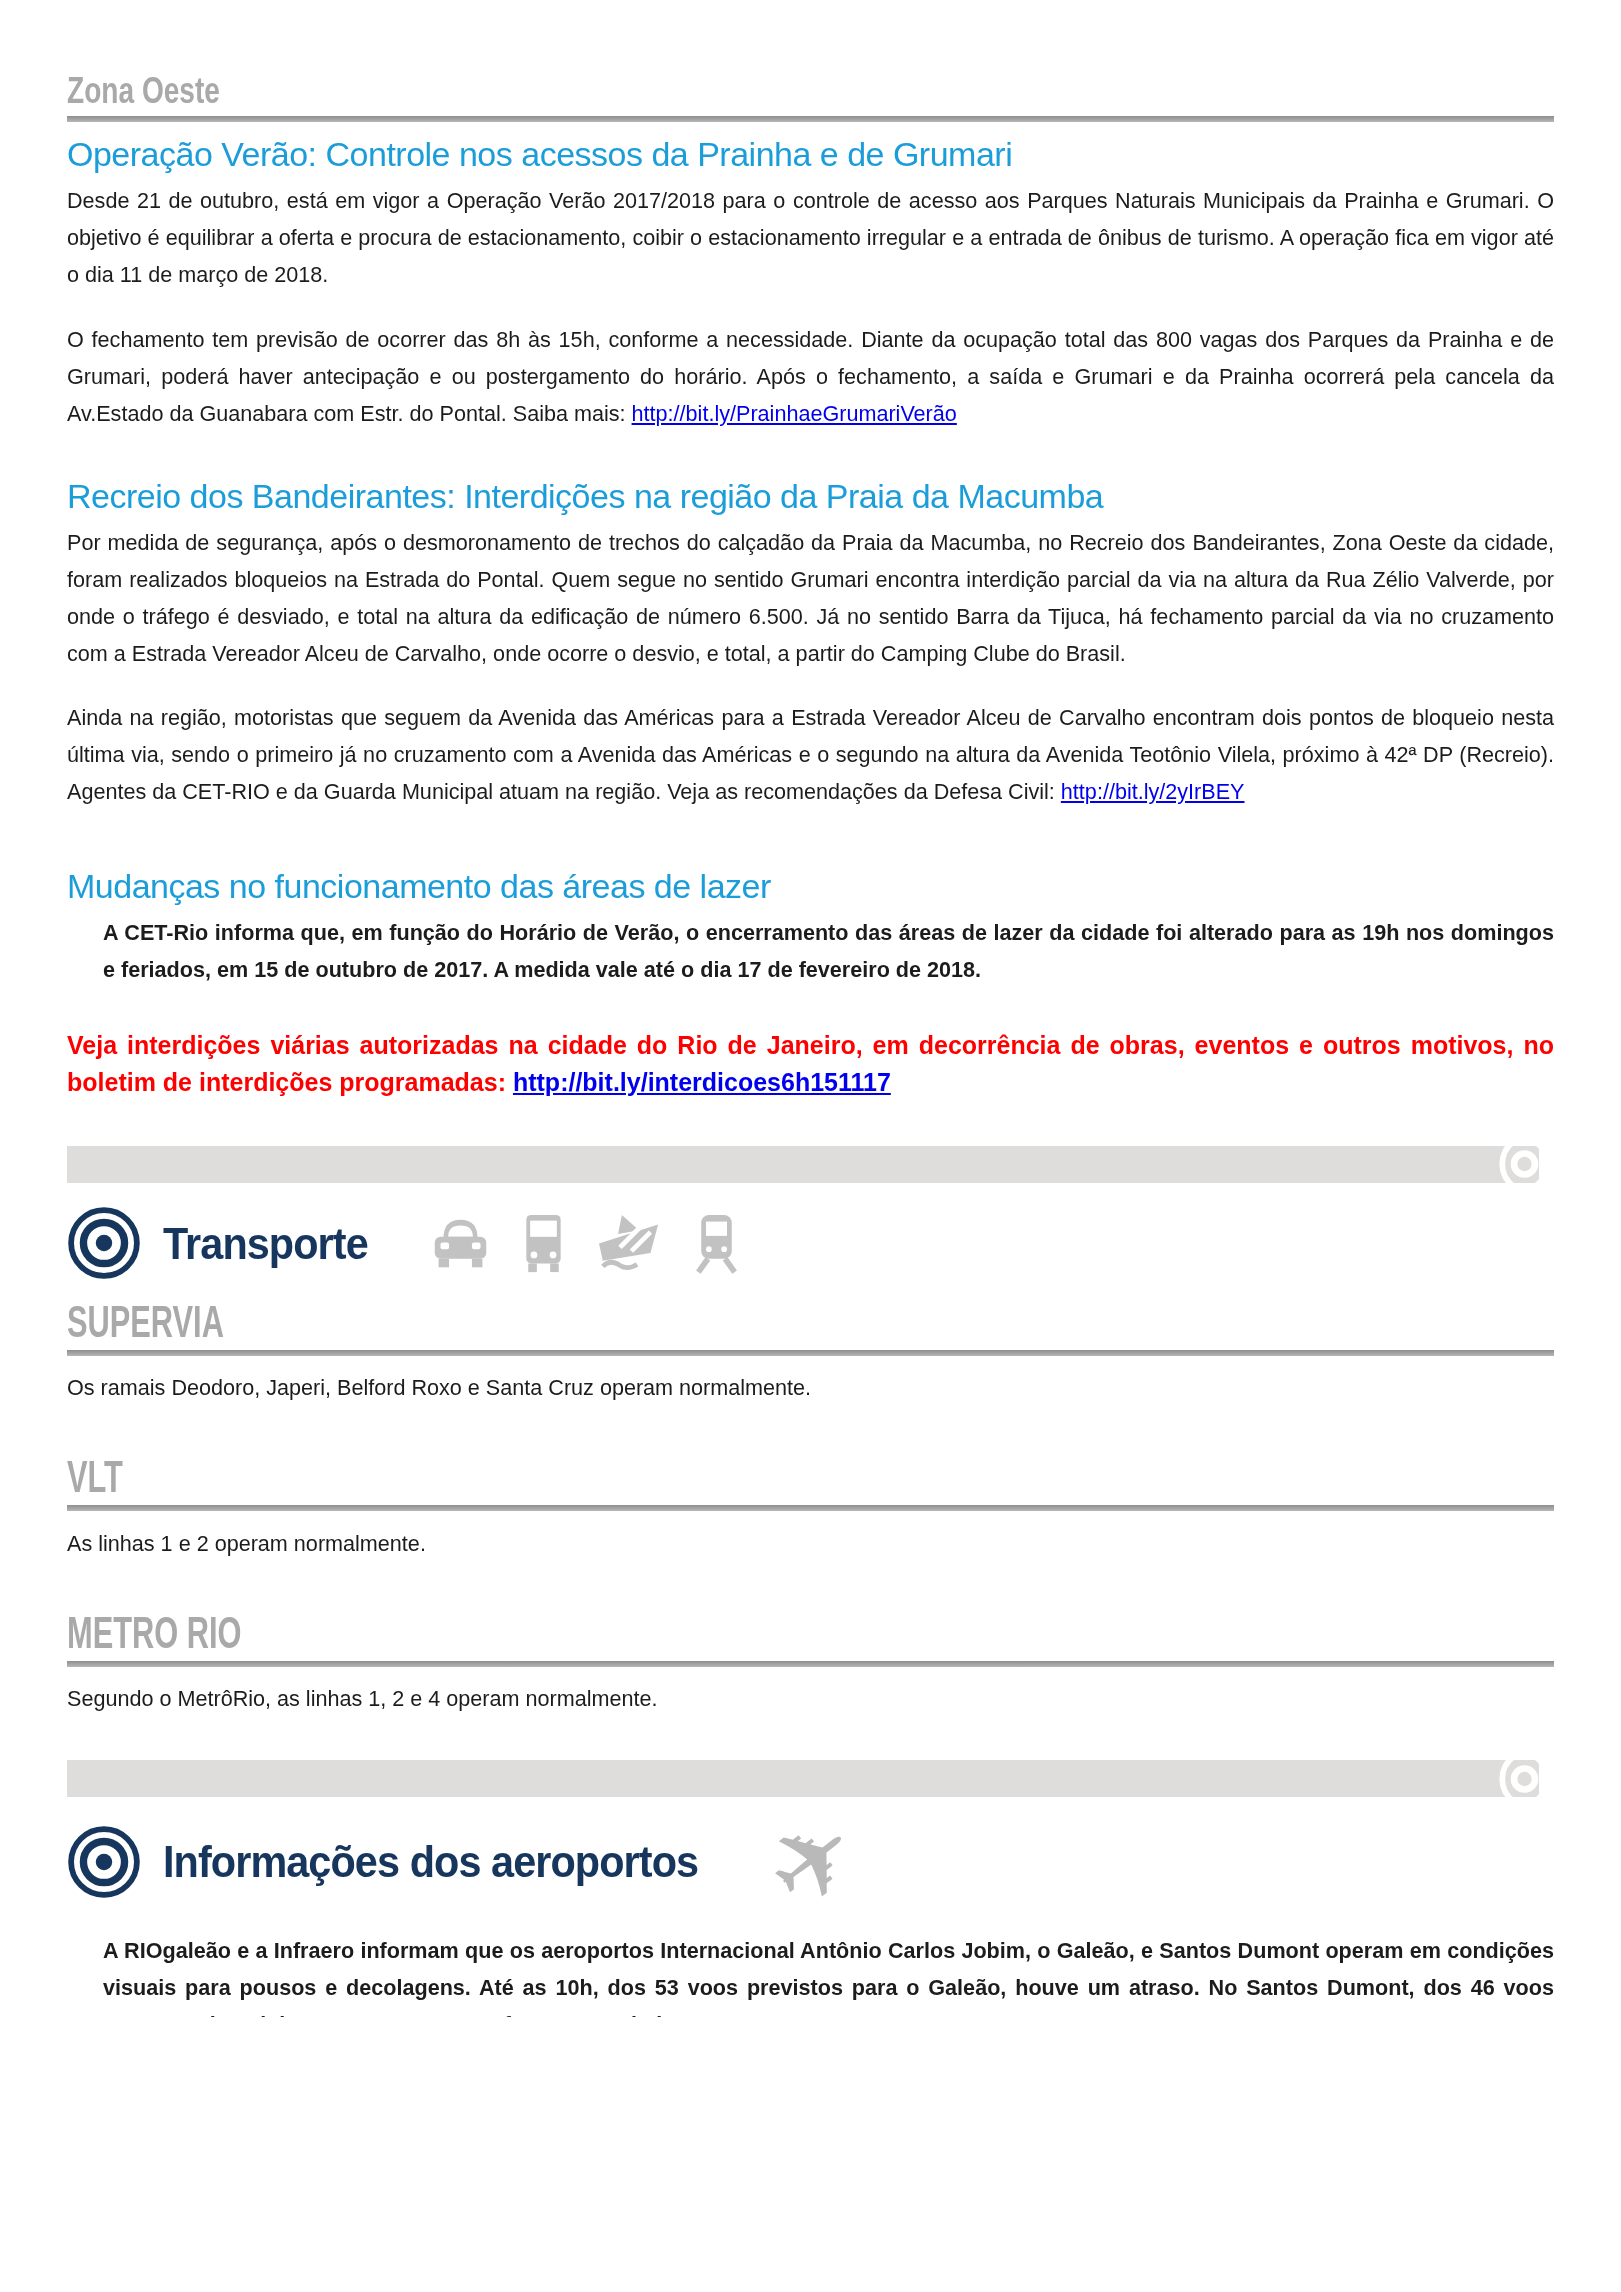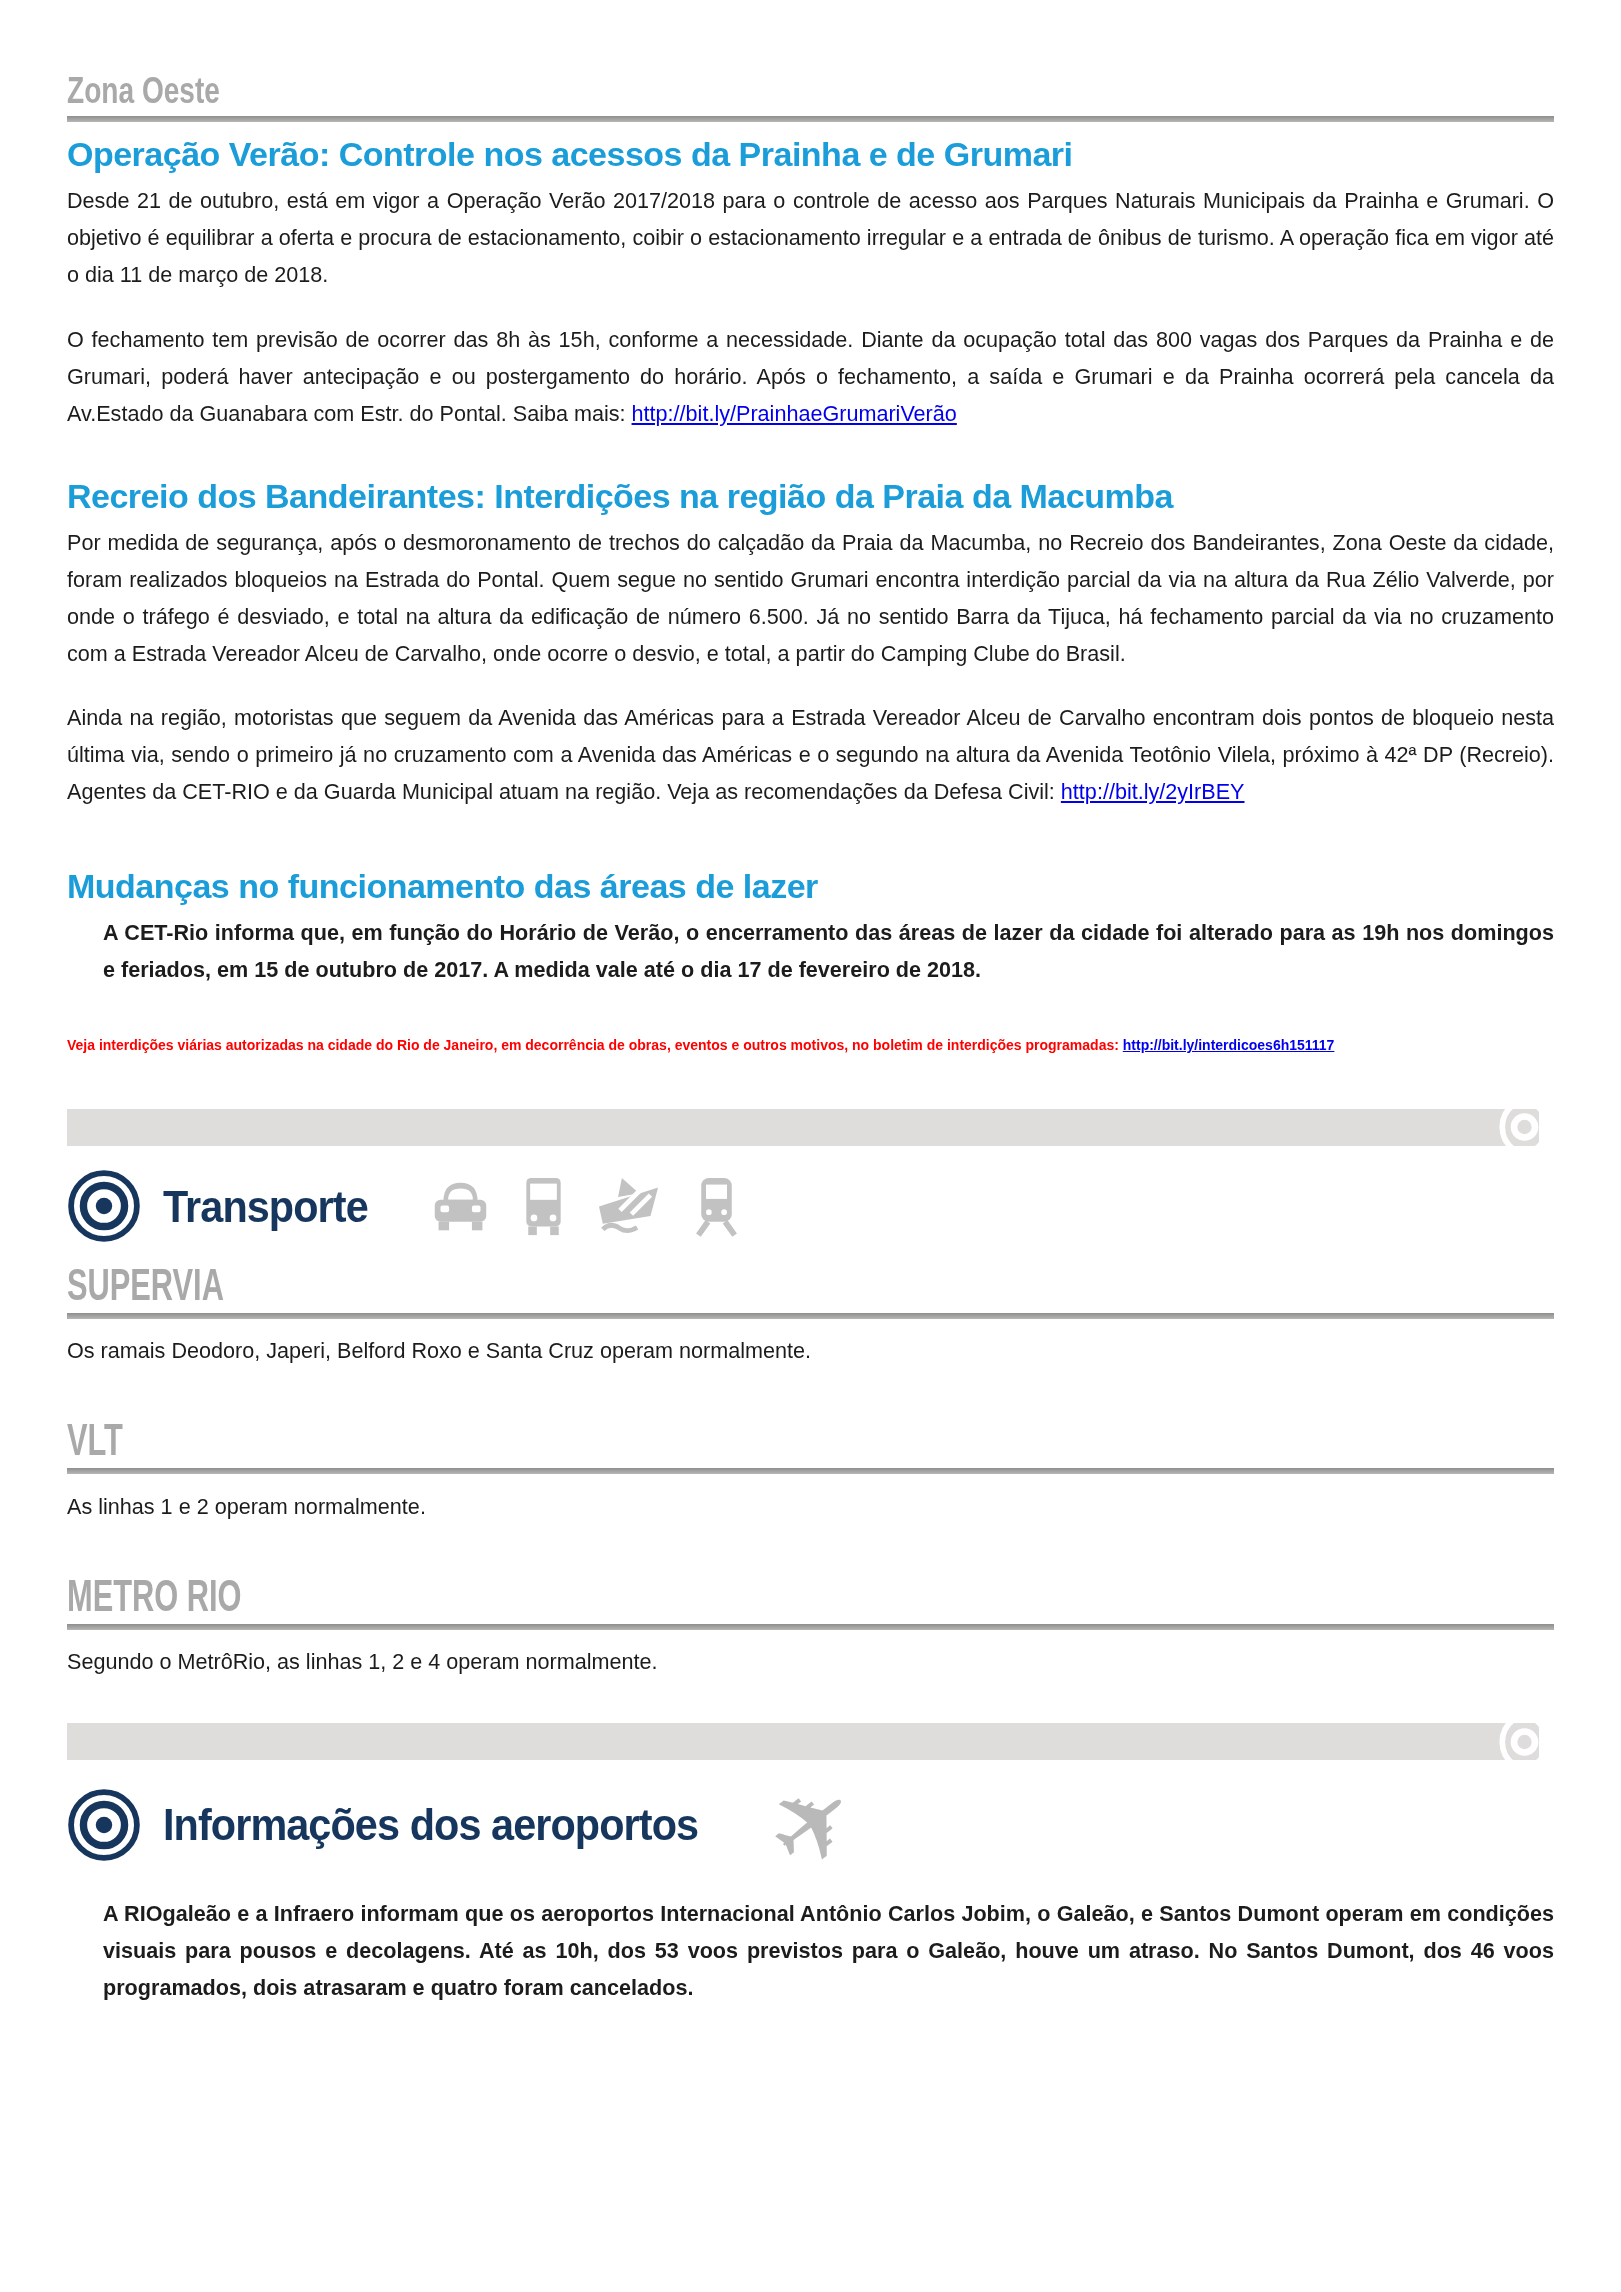--- a/index.html
+++ b/index.html
@@ -15,35 +15,35 @@
     letter-spacing:0px;
   }
   .gray-h3{
     font-size:44px;font-weight:bold;color:#a9a9a9;margin:0;line-height:1;
     display:inline-block;transform:scaleX(0.70);transform-origin:left;
   }
   .rule{height:5.9px;background:linear-gradient(#8e8e8e,#b7b7b5);margin-top:6.9px;}
   .rule-thin{height:5.9px;background:linear-gradient(#8e8e8e,#b7b7b5);margin-top:5.9px;}
   
   .blue-h2{
-    font-size:34px;font-weight:bold;color:#1b9dd9;margin:0;line-height:1.15;
+    font-size:34px;font-weight:normal;color:#1b9dd9;margin:0;line-height:1.15;
     letter-spacing:-0.5px;
   }
   .mt-art{margin-top:45px;}
   .mt-art-lg{margin-top:57px;}
   .mt-first{margin-top:13.7px;}
   
   .body{
     font-size:21.6px;line-height:37px;text-align:justify;margin:0;color:#1c1c1c;
   }
   .body.p-top{margin-top:7.8px;}
   .body.gap{margin-top:27.4px;}
   .semibold{font-weight:bold;margin-left:36px;}
   .alert{
-    font-size:14px;line-height:37px;text-align:justify;margin:39px 0 0 0;
+    font-size:25px;line-height:37px;text-align:justify;margin:39px 0 0 0;
     color:#ff0000;font-weight:bold;
   }
   a.link{color:#0000ee;text-decoration:underline;cursor:pointer;font-weight:normal;}
   .alert a.link{font-weight:bold;}
   
   .sep-bar{
     height:37px;background:#dedddb;position:relative;margin-top:45px;
     width:1472px;
   }
   .sep-bar .sep-icon{

